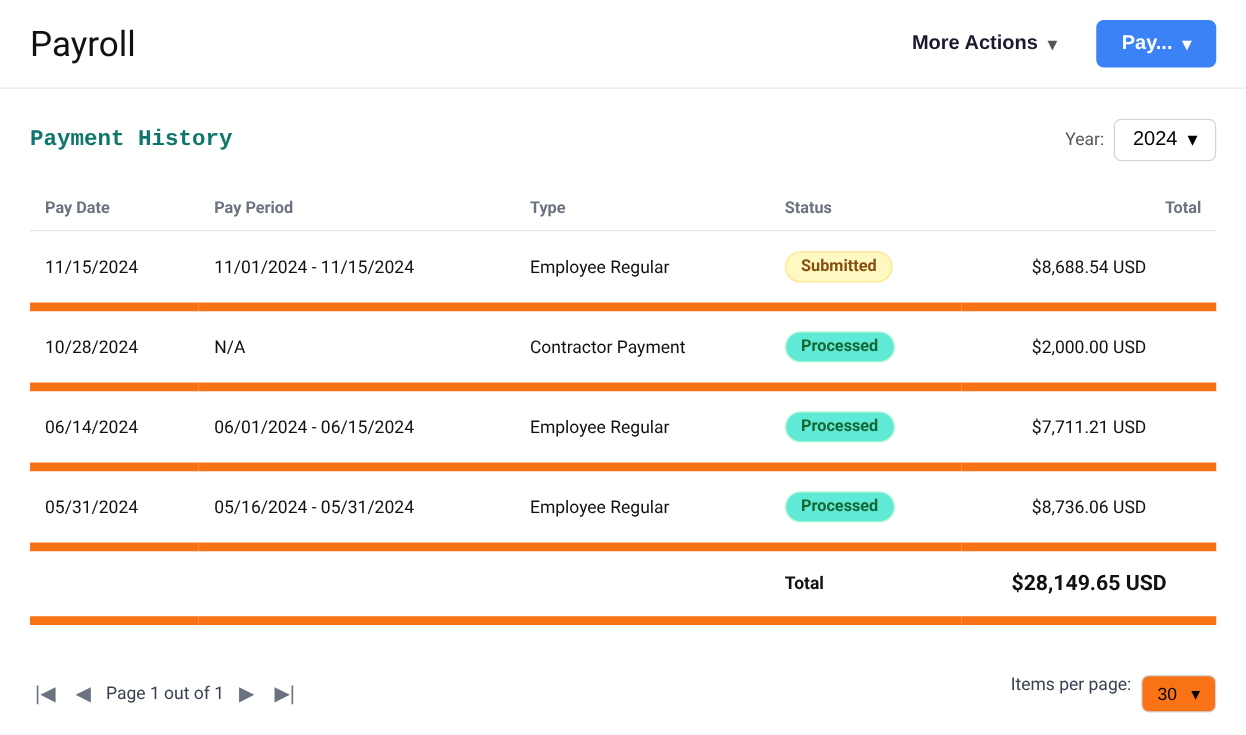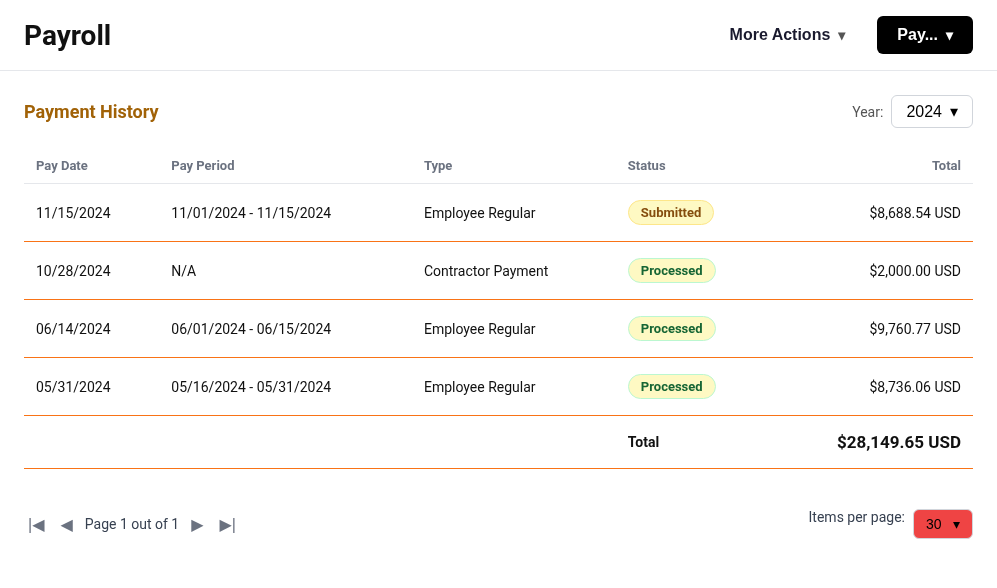--- a/index.html
+++ b/index.html
@@ -11,21 +11,21 @@
     }
     .header {
       display: flex;
       align-items: center;
       justify-content: space-between;
       padding: 16px 24px;
       border-bottom: 1px solid #e5e7eb;
     }
     .header-title {
       font-size: 28px;
-      font-weight: 700;
+      font-weight: 400;
       color: #111;
     }
     .header-actions {
       display: flex;
       gap: 12px;
       align-items: center;
     }
     .more-actions-btn {
       display: flex;
       align-items: center;
@@ -41,21 +41,21 @@
     }
     .more-actions-btn .chevron {
       font-size: 14px;
       color: #555;
     }
     .pay-btn {
       display: flex;
       align-items: center;
       gap: 8px;
       padding: 10px 20px;
-      background: #000000;
+      background: #3b82f6;
       border: none;
       border-radius: 6px;
       font-size: 16px;
       font-weight: 600;
       color: #fff;
       cursor: pointer;
     }
     .pay-btn .chevron {
       font-size: 14px;
     }
@@ -64,21 +64,22 @@
     }
     .section-header {
       display: flex;
       align-items: center;
       justify-content: space-between;
       margin-bottom: 20px;
     }
     .section-title {
       font-size: 18px;
       font-weight: 700;
-      color: #a16207;
+      color: #0f766e;
+      font-family: Liberation Mono, monospace;
     }
     .year-selector {
       display: flex;
       align-items: center;
       gap: 8px;
     }
     .year-label {
       font-size: 14px;
       color: #555;
     }
@@ -105,42 +106,42 @@
     }
     th {
       text-align: left;
       padding: 10px 12px;
       font-size: 13px;
       font-weight: 700;
       color: #6b7280;
     }
     th.right { text-align: right; }
     tbody tr {
-      border-bottom: 1px solid #f97316;
+      border-bottom: 7px solid #f97316;
     }
     td {
       padding: 16px 12px;
       font-size: 14px;
       color: #111;
     }
-    td.right { text-align: right; }
+    td.right { text-align: center; }
     .badge {
       display: inline-block;
       padding: 4px 12px;
       border-radius: 20px;
       font-size: 13px;
       font-weight: 700;
     }
     .badge-submitted {
       background: #fef9c3;
       color: #854d0e;
       border: 1px solid #fde68a;
     }
     .badge-processed {
-      background: #fef9c3;
+      background: #5eead4;
       color: #166534;
       border: 1px solid #bbf7d0;
     }
     .footer {
       display: flex;
       align-items: center;
       justify-content: space-between;
       padding: 16px 24px 8px;
     }
     .pagination {
@@ -169,21 +170,21 @@
       font-size: 14px;
       color: #374151;
     }
     .items-dropdown {
       display: flex;
       align-items: center;
       gap: 6px;
       padding: 6px 12px;
       border: 1px solid #d1d5db;
       border-radius: 6px;
-      background: #ef4444;
+      background: #f97316;
       font-size: 14px;
       cursor: pointer;
       min-width: 60px;
       justify-content: space-between;
     }
     .total-row td {
       border-bottom: none;
       padding-top: 16px;
       padding-bottom: 16px;
     }
@@ -255,21 +256,21 @@
       </td>
       <td class="right">$2,000.00 USD</td>
     </tr>
         <tr>
       <td>06/14/2024</td>
       <td>06/01/2024 - 06/15/2024</td>
       <td>Employee Regular</td>
       <td>
         <span class="badge badge-processed">Processed</span>
       </td>
-      <td class="right">$9,760.77 USD</td>
+      <td class="right">$7,711.21 USD</td>
     </tr>
         <tr>
       <td>05/31/2024</td>
       <td>05/16/2024 - 05/31/2024</td>
       <td>Employee Regular</td>
       <td>
         <span class="badge badge-processed">Processed</span>
       </td>
       <td class="right">$8,736.06 USD</td>
     </tr>

